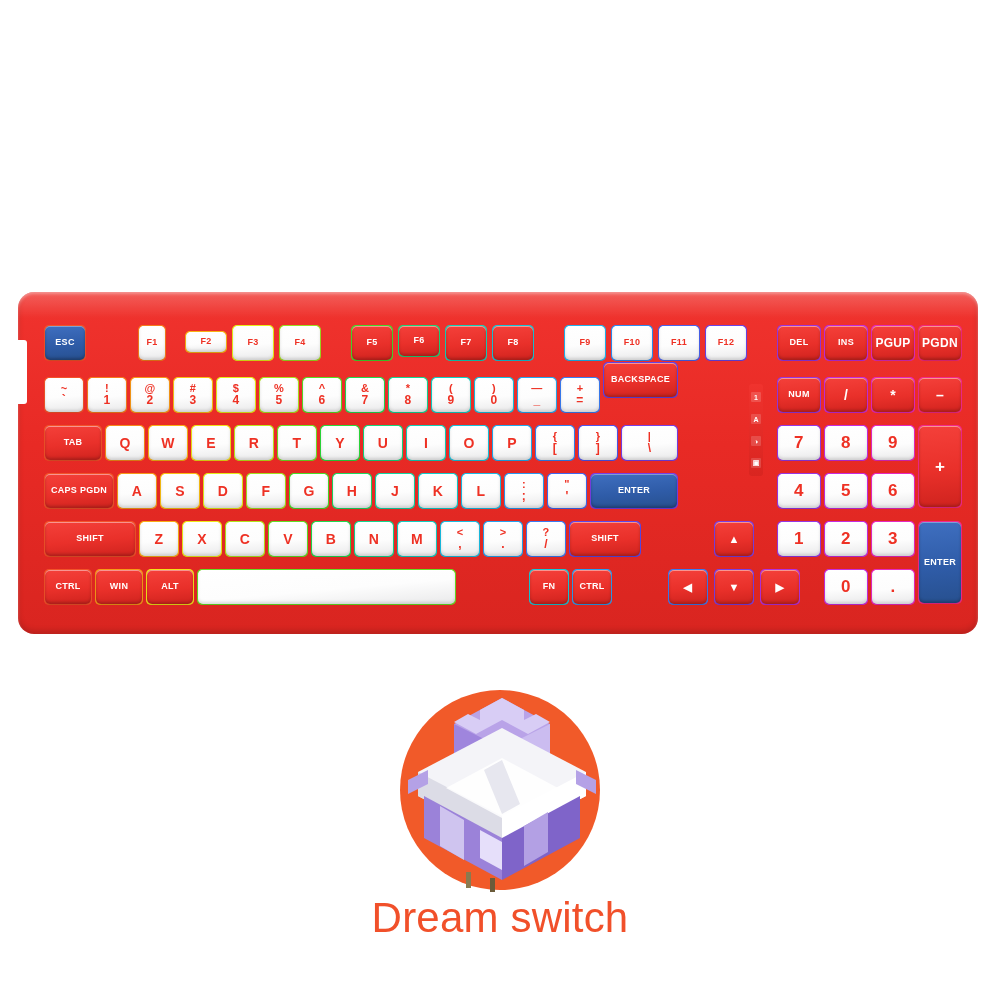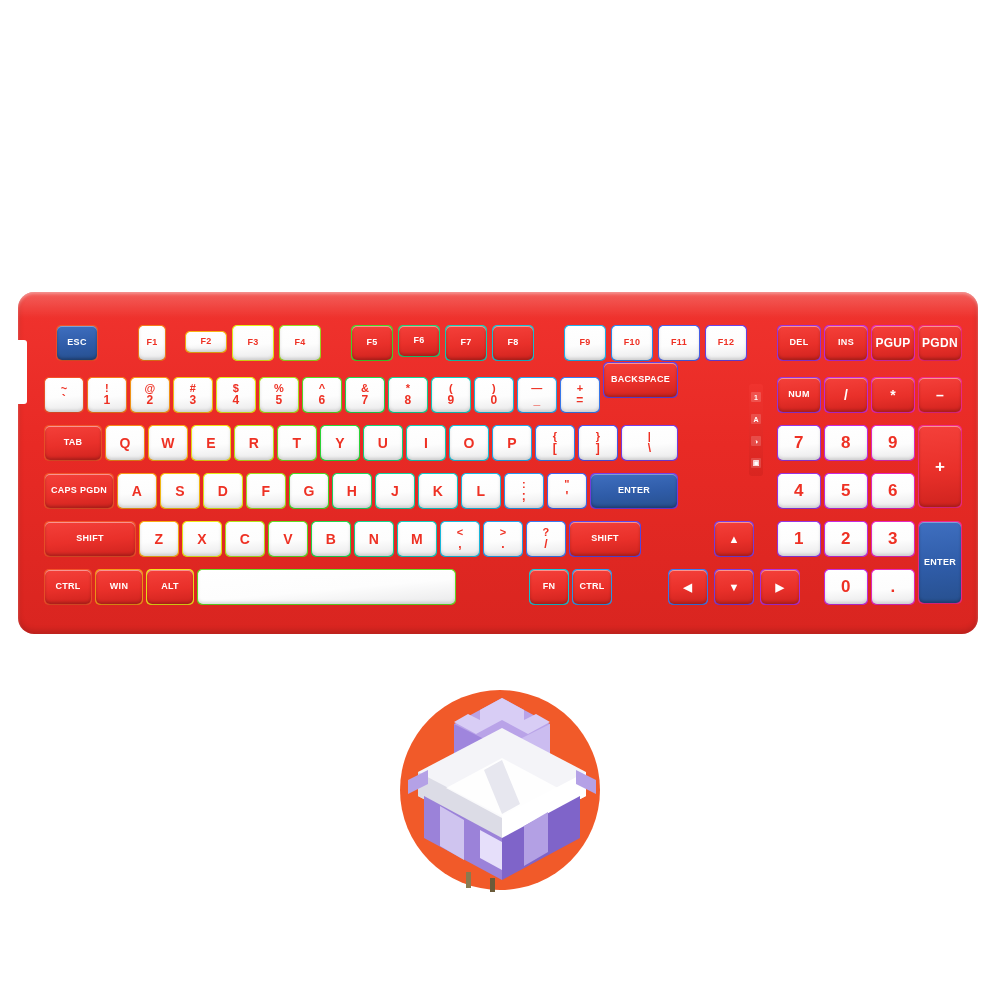--- a/index.html
+++ b/index.html
@@ -158,21 +158,21 @@
 </head>
 <body>
 
 <div class="badge-row">
 </div>
 
 <div id="keyboard-figure">
   <div class="kb-case"></div>
   <div class="side-tab"></div>
   <div class="kb-keys" id="kb-keys">
-      <div class="key" style="left: 26px; top: 33px; width: 42px; height: 36px; margin-left: 12px;">
+      <div class="key" style="left: 26px; top: 33px; width: 42px; height: 36px;">
         <div class="glow" style="background: rgb(245, 84, 42); box-shadow: rgb(245, 84, 42) 0px 0px 6px;"></div>
         <div class="cap blue">
           <span class="mod">ESC</span>
         </div>
       </div>
       <div class="key" style="left: 120px; top: 33px; width: 28px; height: 36px;">
         <div class="glow" style="background: rgb(249, 125, 28); box-shadow: rgb(249, 125, 28) 0px 0px 6px;"></div>
         <div class="cap white">
           <span class="mod">F1</span>
         </div>
@@ -798,13 +798,14 @@
       <path d="M140 142 L164 128 L164 168 L140 182 Z" fill="#b3a0e4"></path>
       <path d="M96 146 L118 158 L118 186 L96 174 Z" fill="#e6dffa"></path>
 
       <path d="M24 96 L44 86 L44 100 L24 110 Z" fill="#b4a1e6"></path>
       <path d="M192 86 L212 96 L212 110 L192 100 Z" fill="#b4a1e6"></path>
 
       <rect x="82" y="188" width="5" height="16" fill="#8a7a50"></rect>
       <rect x="106" y="194" width="5" height="14" fill="#6b5b3a"></rect>
     </svg>
   </div>
+  <div class="switch-caption" style="color: rgb(241, 80, 42);">Dream switch</div>
 </div>
 
 </body></html>

